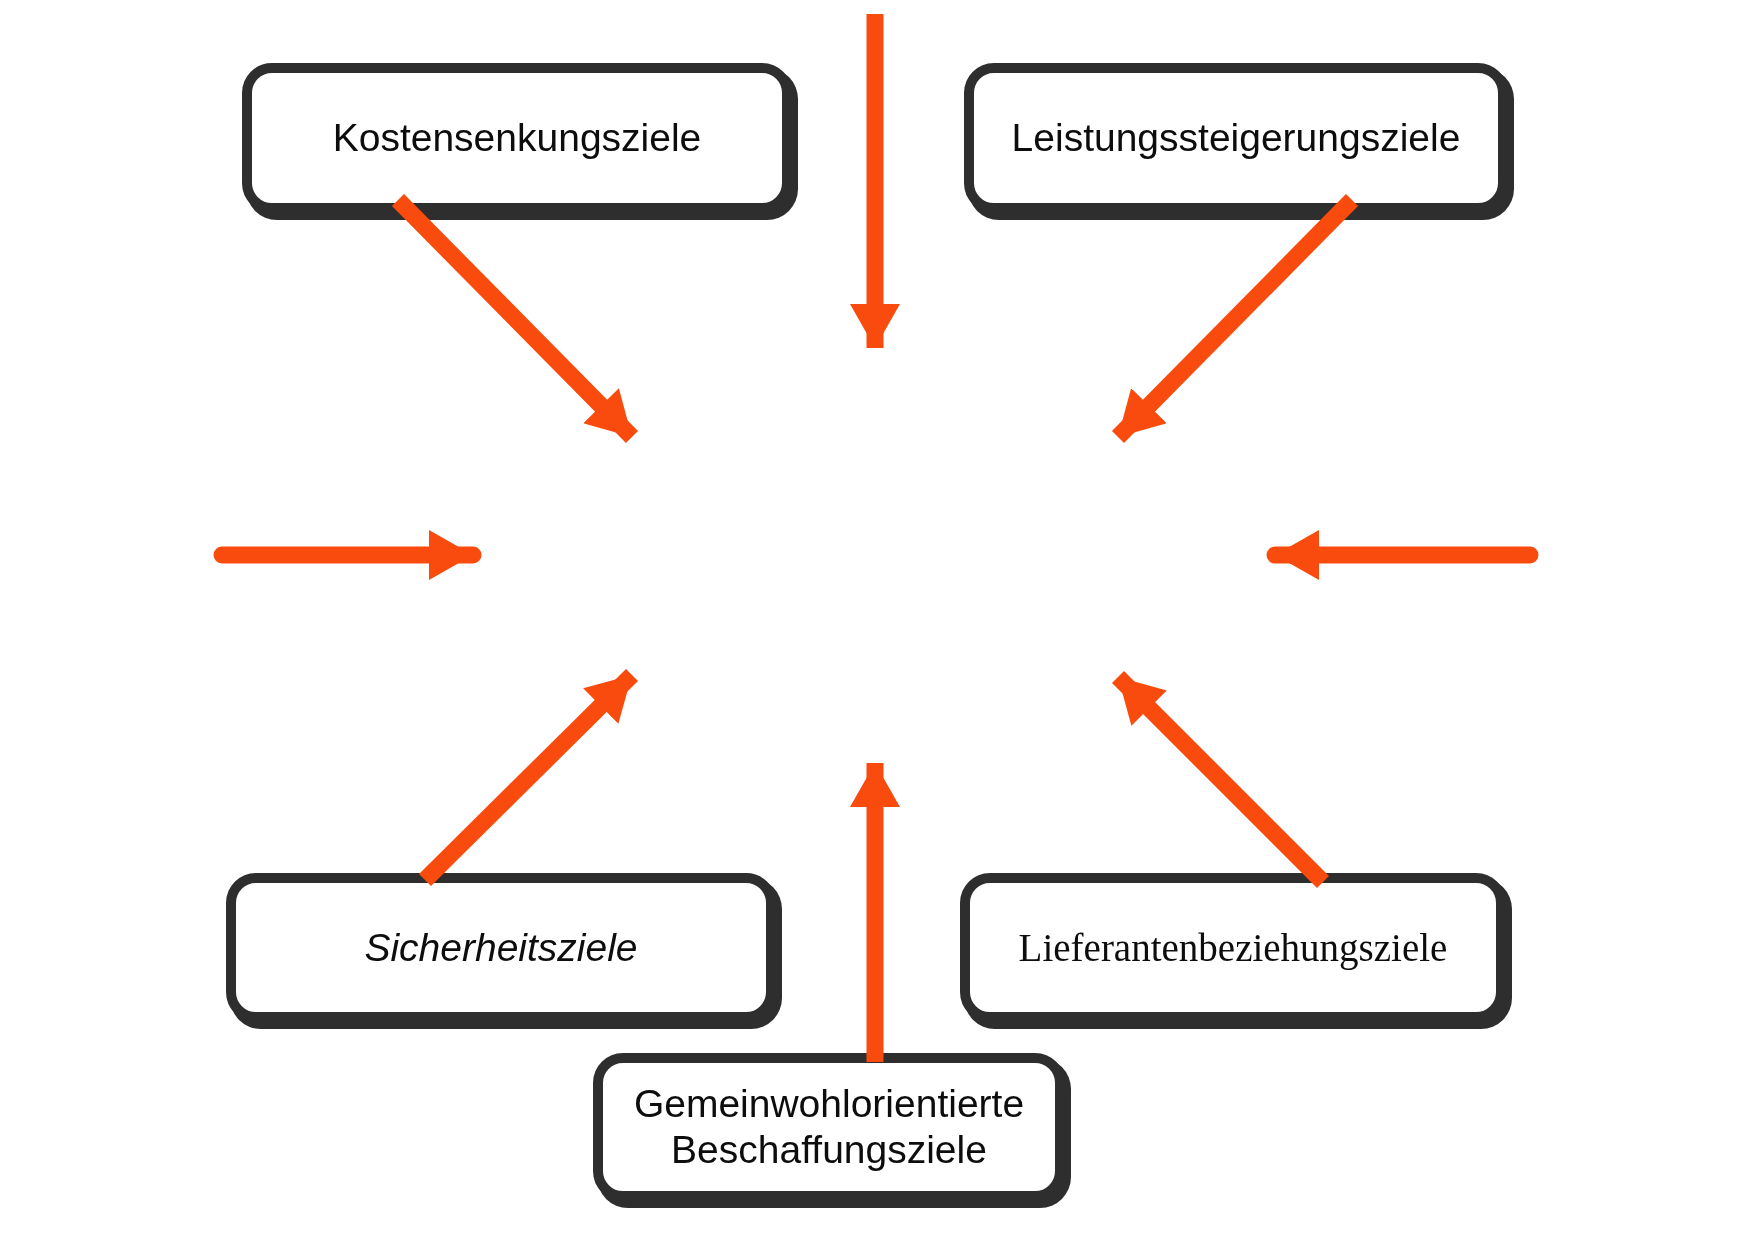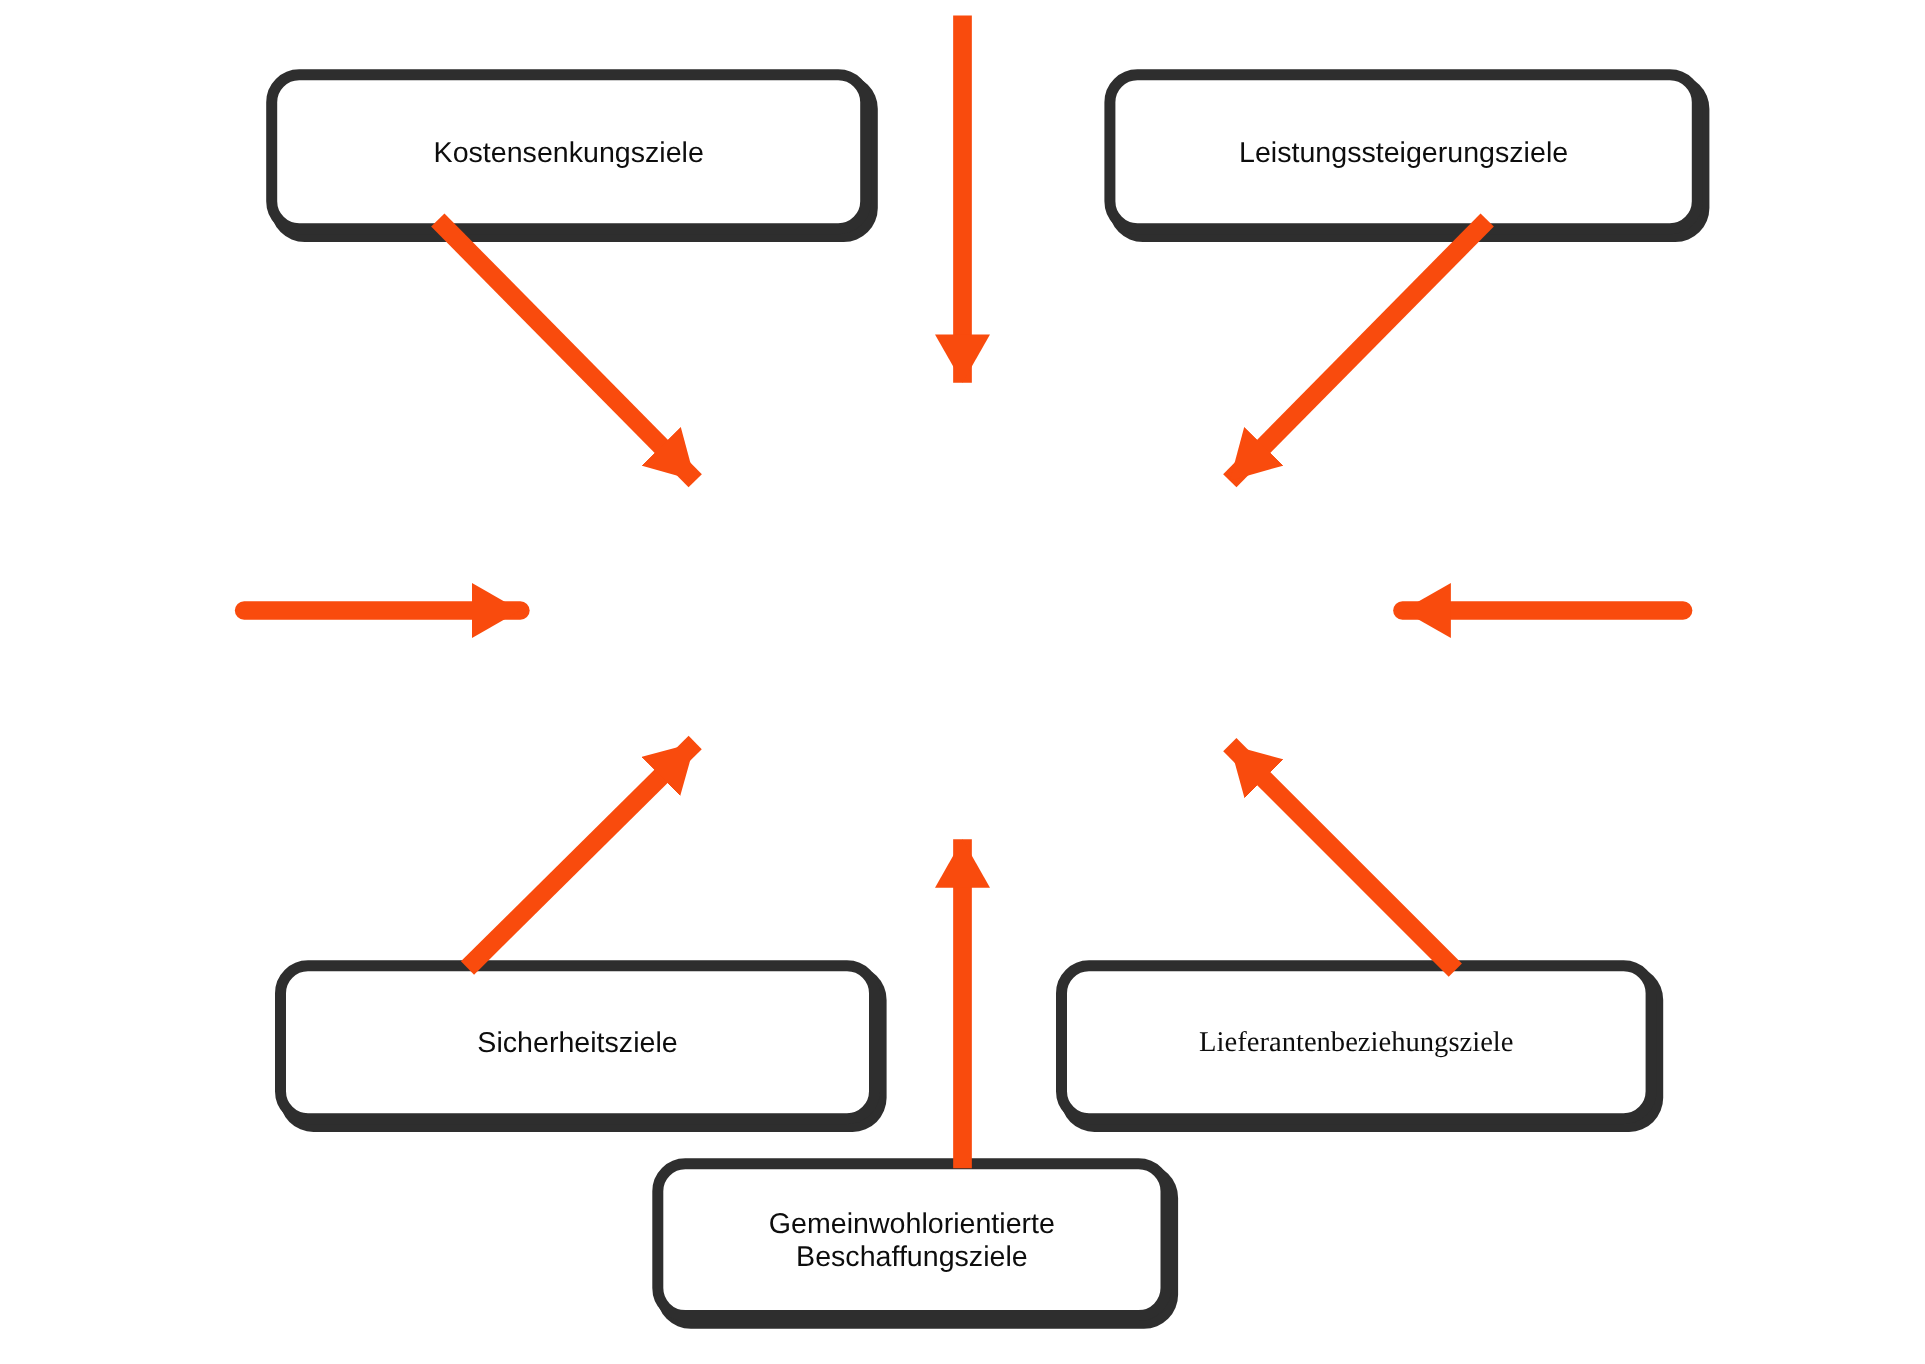--- a/index.html
+++ b/index.html
@@ -39,28 +39,28 @@
     border: 10px solid var(--box-border);
     border-radius: 30px;
     box-shadow: 5px 6px 0 1px var(--box-border);
     display: flex;
     align-items: center;
     justify-content: center;
     text-align: center;
     z-index: 2;
   }
   .goal-box .label {
-    font-size: 26px;
+    font-size: 39px;
     line-height: 1.17;
     color: var(--text);
     white-space: pre-line;
   }
   .box-top-left     { left: 242px; top: 63px;  width: 550px; height: 150px; }
-  .box-top-right    { left: 1004px; top: 63px;  width: 544px; height: 150px; }
-  .box-bottom-left  { left: 250px; top: 873px; width: 550px; height: 149px; }
+  .box-top-right    { left: 964px; top: 63px;  width: 544px; height: 150px; }
+  .box-bottom-left  { left: 226px; top: 873px; width: 550px; height: 149px; font-style: italic; }
   .box-bottom-right { left: 960px; top: 873px; width: 546px; height: 149px; font-family: Liberation Serif, serif; }
   .box-bottom-center{ left: 593px; top: 1053px; width: 472px; height: 148px; }
   .center-title {
     position: absolute;
     left: 475px; top: 462px;
     width: 806px;
     text-align: center;
     font-size: 64px;
     font-weight: bold;
     line-height: 1.07;

